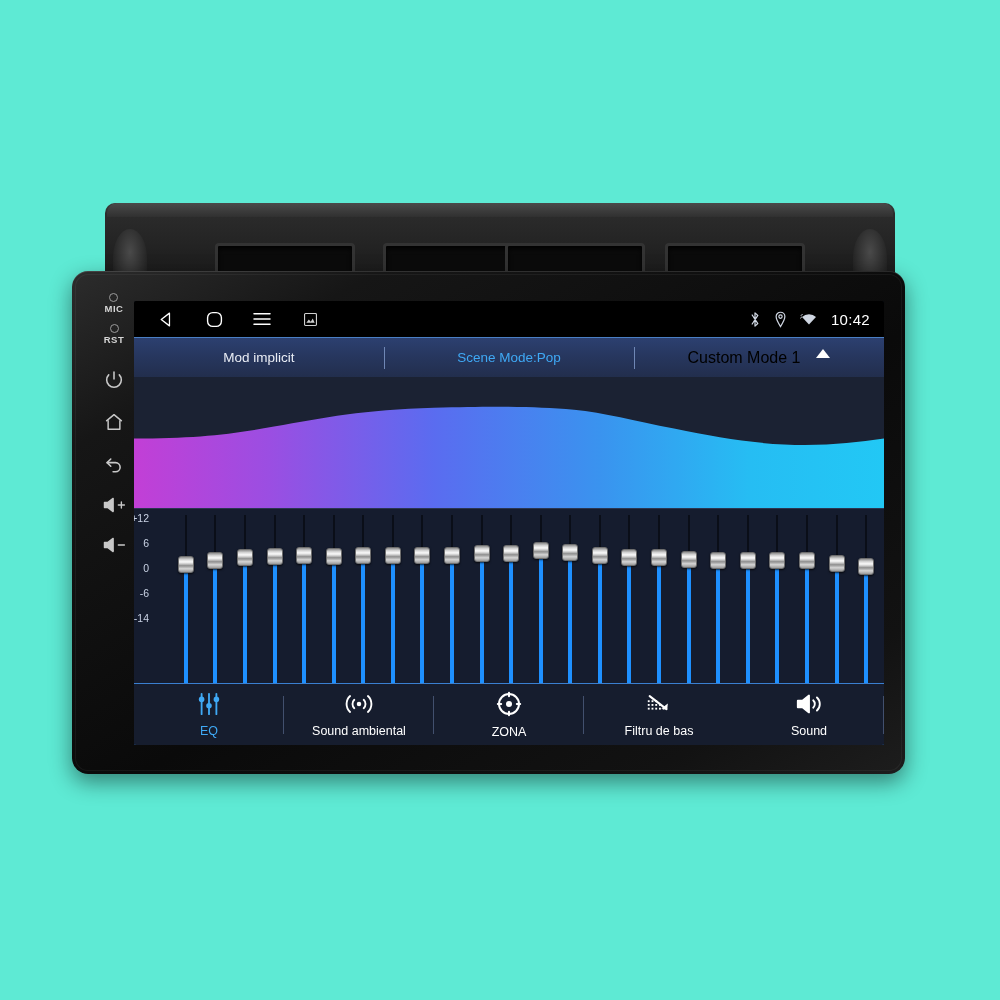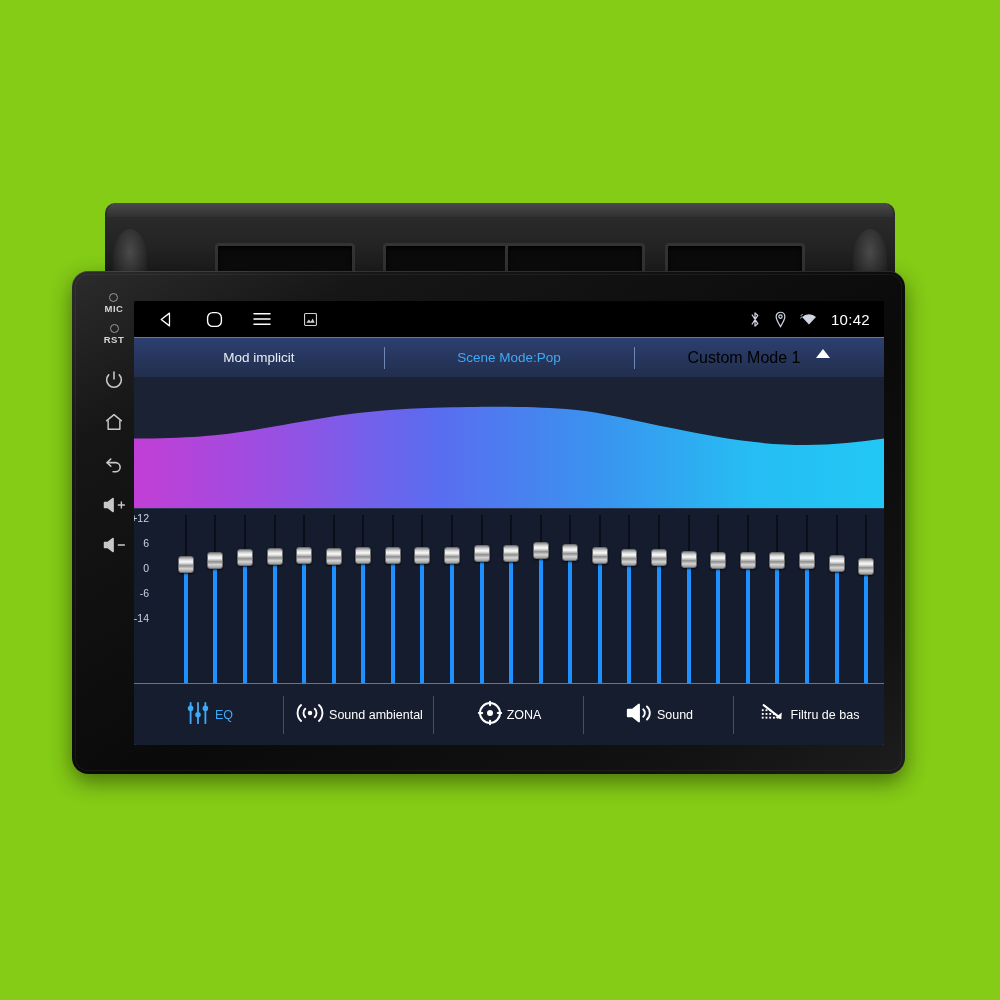--- a/index.html
+++ b/index.html
@@ -2,21 +2,21 @@
 <html><head>
 <meta charset="utf-8">
 <style>
   * { box-sizing: border-box; margin: 0; padding: 0; }
   html, body {
     width: 1000px; height: 1000px;
     background: #ffffff;
     font-family: "Liberation Sans", sans-serif;
     overflow: hidden;
   }
-  #stage { position: relative; width: 1000px; height: 1000px; background:#84cc16; }
+  #stage { position: relative; width: 1000px; height: 1000px; background:#5eead4; }
 
   
   .trim {
     position:absolute; left:105px; top:203px; width:790px; height:100px;
     background: linear-gradient(180deg,#3a3a3a 0%,#2b2b2b 12%,#242424 40%,#1b1b1b 70%,#141414 100%);
     border-radius: 10px 10px 4px 4px;
   }
   .trim:before{
     content:""; position:absolute; left:2px; top:0; right:2px; height:14px;
     background: linear-gradient(180deg,#4a4a4a,#303030);
@@ -164,21 +164,21 @@
   .fc-q{ border:1px solid #2a3550; }
 
   
   .toolbar{
     position:absolute; left:0; bottom:0; width:100%; height:62px;
     background:#161d2e;
     border-top:1px solid #3a7fd0;
     display:flex; align-items:center;
   }
   .tb-item{
-    flex:1; display:flex; flex-direction:row; align-items:center; justify-content:center;
+    flex:1; display:flex; flex-direction:column; align-items:center; justify-content:center;
     gap:4px; color:#ffffff; position:relative; height:100%;
   }
   .tb-item.active{ color:#3fa9f5; }
   .tb-label{ font-size:12.5px; }
   .tb-sep{ position:absolute; right:0; top:12px; width:1px; height:38px; background:#42506e; }
 </style>
 </head>
 <body>
 
 <div id="stage">
@@ -576,45 +576,45 @@
             <div class="tb-item">
               <span><svg width="26" height="26" viewBox="0 0 26 26" fill="none" stroke="currentColor" stroke-width="2" stroke-linecap="round">
                   <circle cx="13" cy="13" r="10"></circle>
                   <circle cx="13" cy="13" r="3" fill="currentColor" stroke="none"></circle>
                   <path d="M13 1.8v3.4M13 20.8v3.4M1.8 13h3.4M20.8 13h3.4"></path>
                 </svg></span>
               <span class="tb-label">ZONA</span>
               <span class="tb-sep"></span>
             </div>
             <div class="tb-item">
-              <span><svg width="28" height="24" viewBox="0 0 30 24" fill="none" stroke="currentColor" stroke-width="2" stroke-linejoin="round">
-                  <path d="M3 8.5h5L15 3v18l-7-5.5H3z" fill="currentColor" stroke="currentColor"></path>
-                  <path d="M19.5 8a5.5 5.5 0 0 1 0 8M23.5 5a9.5 9.5 0 0 1 0 14" stroke-linecap="round" fill="none"></path>
-                </svg></span>
-              <span class="tb-label">Sound</span>
-              <span class="tb-sep"></span>
-            </div>
-            <div class="tb-item">
               <span><svg width="28" height="24" viewBox="0 0 30 24" fill="none">
                   <g fill="currentColor">
                     <rect x="3" y="8" width="2" height="2"></rect>
                     <rect x="7" y="8" width="2" height="2"></rect>
                     <rect x="11" y="8" width="2" height="2"></rect>
                     <rect x="3" y="12" width="2" height="2"></rect>
                     <rect x="7" y="12" width="2" height="2"></rect>
                     <rect x="11" y="12" width="2" height="2"></rect>
                     <rect x="15" y="12" width="2" height="2"></rect>
                     <rect x="3" y="16" width="2" height="2"></rect>
                     <rect x="7" y="16" width="2" height="2"></rect>
                     <rect x="11" y="16" width="2" height="2"></rect>
                     <rect x="15" y="16" width="2" height="2"></rect>
                     <rect x="19" y="16" width="2" height="2"></rect>
                   </g>
                   <path d="M5 3.5 23 17.5" stroke="currentColor" stroke-width="2.2" stroke-linecap="round"></path>
                   <path d="M24.5 11.5 23.8 18l-6.3-1.2z" fill="currentColor"></path>
                 </svg></span>
               <span class="tb-label">Filtru de bas</span>
             </div>
+            <div class="tb-item">
+              <span><svg width="28" height="24" viewBox="0 0 30 24" fill="none" stroke="currentColor" stroke-width="2" stroke-linejoin="round">
+                  <path d="M3 8.5h5L15 3v18l-7-5.5H3z" fill="currentColor" stroke="currentColor"></path>
+                  <path d="M19.5 8a5.5 5.5 0 0 1 0 8M23.5 5a9.5 9.5 0 0 1 0 14" stroke-linecap="round" fill="none"></path>
+                </svg></span>
+              <span class="tb-label">Sound</span>
+              <span class="tb-sep"></span>
+            </div>
           </div>
       </div>
     </div>
   </div>
 </div>
 
 </body></html>

